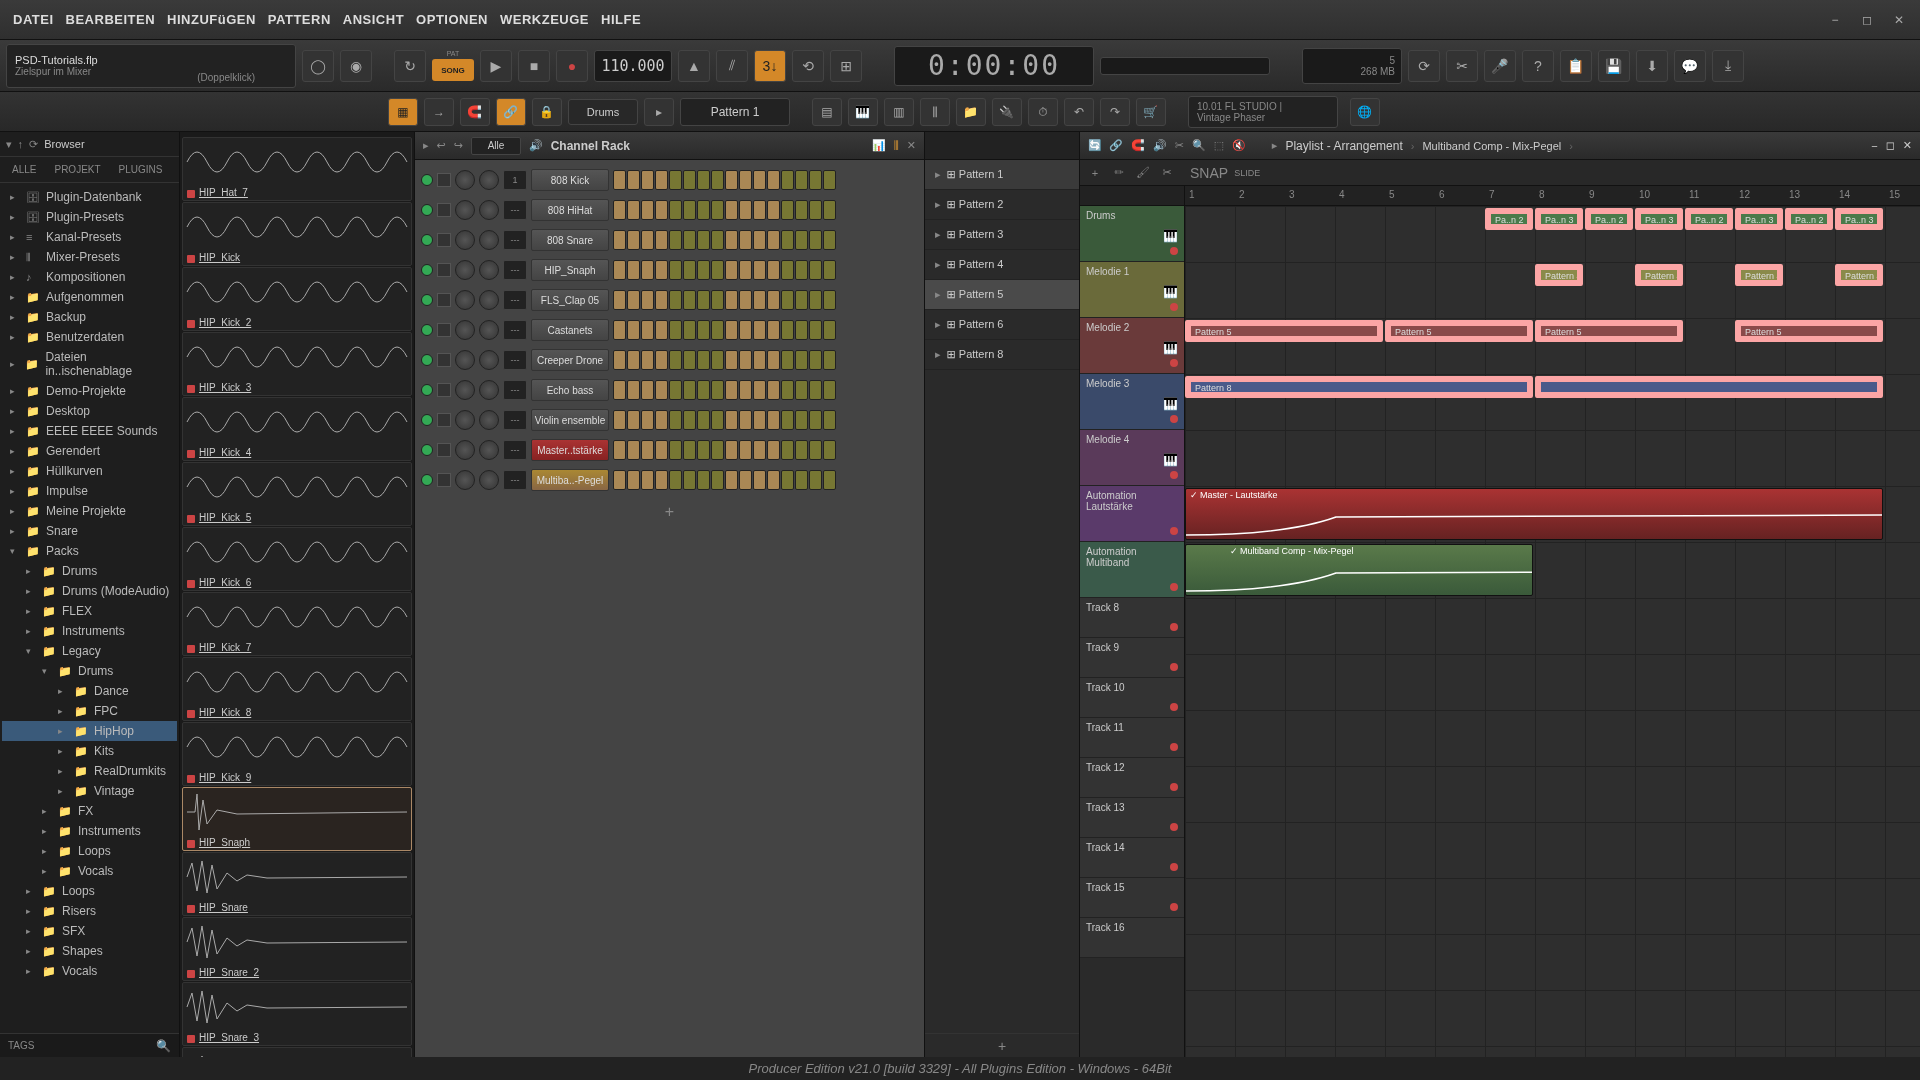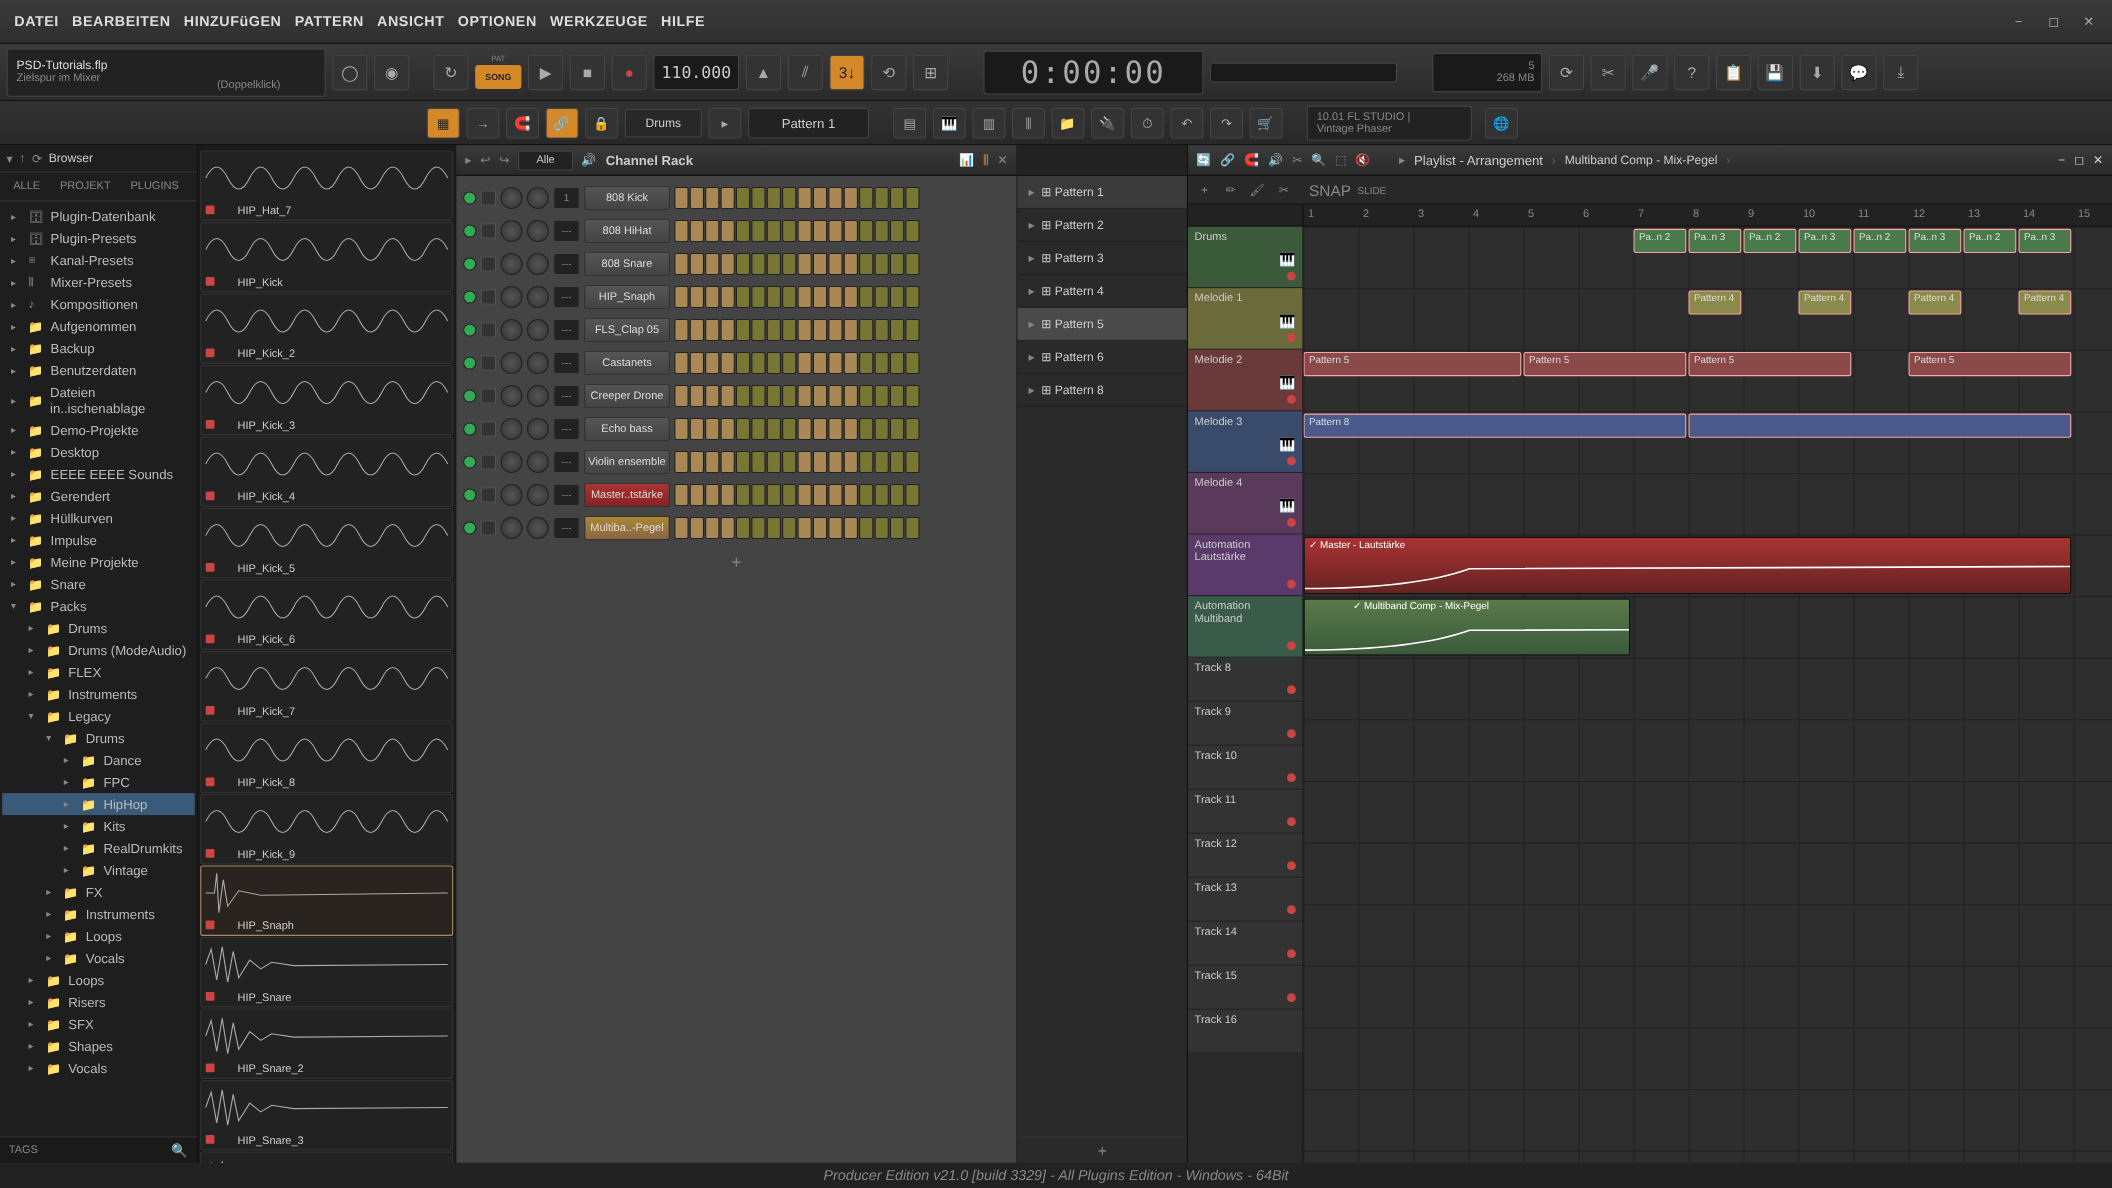--- a/index.html
+++ b/index.html
@@ -48,21 +48,21 @@
 .indent-1 { padding-left: 24px; }
 .indent-2 { padding-left: 40px; }
 .indent-3 { padding-left: 56px; }
 .tags-bar { height: 24px; background: #1a1a1a; border-top: 1px solid #333; display: flex; align-items: center; padding: 0 8px; font-size: 10px; color: #888; }
 
 
 .sample-col { width: 235px; background: #1a1a1a; border-right: 1px solid #111; overflow-y: auto; padding-top: 4px; }
 .sample-item { height: 64px; margin: 1px 2px; border: 1px solid #333; border-radius: 2px; position: relative; background: #222; }
 .sample-item.selected { border: 1px solid #a86; background: #2a2420; }
 .sample-wave { position: absolute; top: 2px; left: 2px; right: 2px; height: 44px; }
-.sample-label { position: absolute; bottom: 2px; left: 4px; font-size: 10px; color: #ccc; display: flex; align-items: flex-start; gap: 21px; }
+.sample-label { position: absolute; bottom: 2px; left: 4px; font-size: 10px; color: #ccc; display: flex; align-items: flex-end; gap: 4px; text-decoration: underline; }
 .sample-dot { width: 8px; height: 8px; background: #c44; border-radius: 1px; }
 
 
 .chanrack { width: 510px; background: #2a2a2a; border-right: 1px solid #111; display: flex; flex-direction: column; }
 .cr-header { height: 28px; background: linear-gradient(#3a3a3a,#2a2a2a); display: flex; align-items: center; padding: 0 8px; gap: 8px; border-bottom: 1px solid #111; }
 .cr-title { font-size: 12px; color: #ccc; font-weight: 600; }
 .cr-filter { width: 50px; height: 18px; background: #222; border: 1px solid #444; border-radius: 2px; display: flex; align-items: center; justify-content: center; font-size: 10px; }
 .cr-body { flex: 1; background: #444; padding: 6px; overflow-y: auto; }
 .cr-row { height: 28px; display: flex; align-items: center; gap: 4px; margin-bottom: 2px; }
 .cr-led { width: 12px; height: 12px; border-radius: 50%; background: #3a5; border: 1px solid #222; }
@@ -103,21 +103,21 @@
 .pl-track.mel2 { background: #6a3a3a; }
 .pl-track.mel3 { background: #3a4a6a; }
 .pl-track.mel4 { background: #5a3a5a; }
 .pl-track.auto1 { background: #5a3a6a; }
 .pl-track.auto2 { background: #3a5a4a; }
 .pl-track.empty { background: #333; height: 40px; }
 .pl-track-dot { position: absolute; right: 6px; bottom: 6px; width: 8px; height: 8px; border-radius: 50%; background: #c44; }
 .pl-track-icon { position: absolute; right: 6px; bottom: 18px; font-size: 12px; }
 .pl-grid { flex: 1; position: relative; background: #2e2e2e; overflow: hidden; }
 .pl-gridline { position: absolute; top: 0; bottom: 0; width: 1px; background: #222; }
-.pl-clip { position: absolute; height: 22px; border-radius: 2px; border: 1px solid #fca5a5; font-size: 9px; color: #ddd; padding: 1px 4px; overflow: hidden; white-space: nowrap; }
+.pl-clip { position: absolute; height: 22px; border-radius: 2px; border: 6px solid #fca5a5; font-size: 9px; color: #ddd; padding: 1px 4px; overflow: hidden; white-space: nowrap; }
 .pl-clip.drums { background: #4a7a4a; }
 .pl-clip.mel1 { background: #8a8a4a; }
 .pl-clip.mel2 { background: #8a4a4a; }
 .pl-clip.mel3 { background: #4a5a8a; }
 .pl-autoclip { position: absolute; height: 52px; border-radius: 2px; border: 1px solid #111; font-size: 9px; color: #fff; padding: 1px 4px; overflow: hidden; }
 .pl-autoclip.a1 { background: linear-gradient(#a33,#622); }
 .pl-autoclip.a2 { background: linear-gradient(#5a7a4a,#3a5a3a); }
 .pl-hline { position: absolute; left: 0; right: 0; height: 1px; background: #222; }
 
 
@@ -1059,21 +1059,21 @@
           <div class="pl-clip mel2" style="left: 350px; top: 114px; width: 148px;">Pattern 5</div>
           <div class="pl-clip mel2" style="left: 550px; top: 114px; width: 148px;">Pattern 5</div>
           <div class="pl-clip mel3" style="left: 0px; top: 170px; width: 348px;">Pattern 8</div>
           <div class="pl-clip mel3" style="left: 350px; top: 170px; width: 348px;"></div>
           <div class="pl-autoclip a1" style="left: 0px; top: 282px; width: 698px;">
             <div>✓ Master - Lautstärke</div>
             <svg width="100%" height="30" style="position:absolute;bottom:2px;left:0">
               <path d="M0,28 Q100,28 150,10 L700,8" stroke="#fff" stroke-width="1.5" fill="none"></path>
             </svg>
           </div>
-          <div class="pl-autoclip a2" style="left: 0px; top: 338px; width: 297px; padding-left: 44px;">
+          <div class="pl-autoclip a2" style="left: 0px; top: 338px; width: 348px; padding-left: 44px;">
             <div>✓ Multiband Comp - Mix-Pegel</div>
             <svg width="100%" height="30" style="position:absolute;bottom:2px;left:0">
               <path d="M0,28 Q100,28 150,10 L700,8" stroke="#fff" stroke-width="1.5" fill="none"></path>
             </svg>
           </div>
         </div>
     </div>
   </div>
 
 </div>

